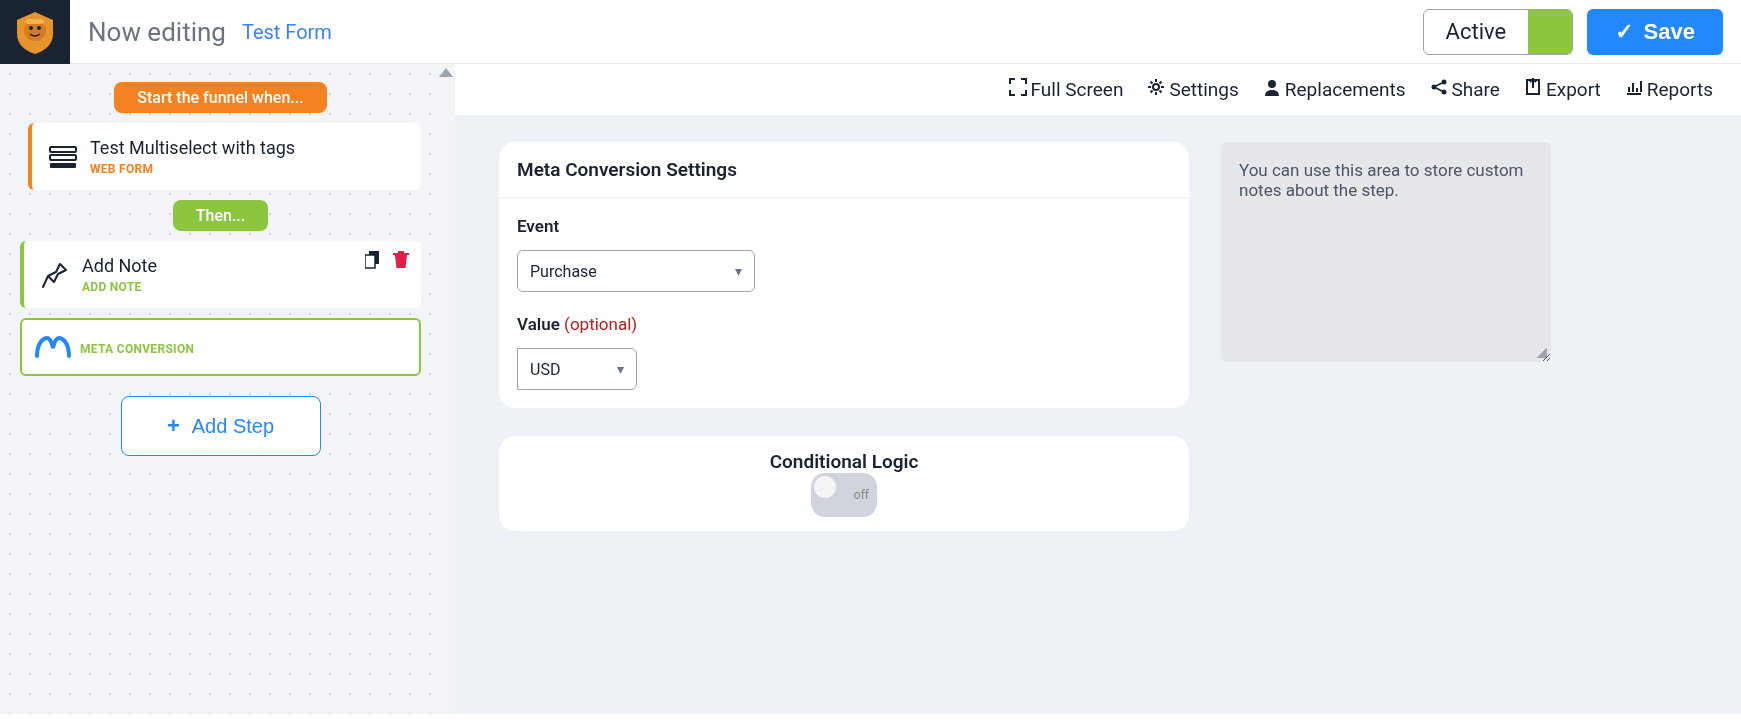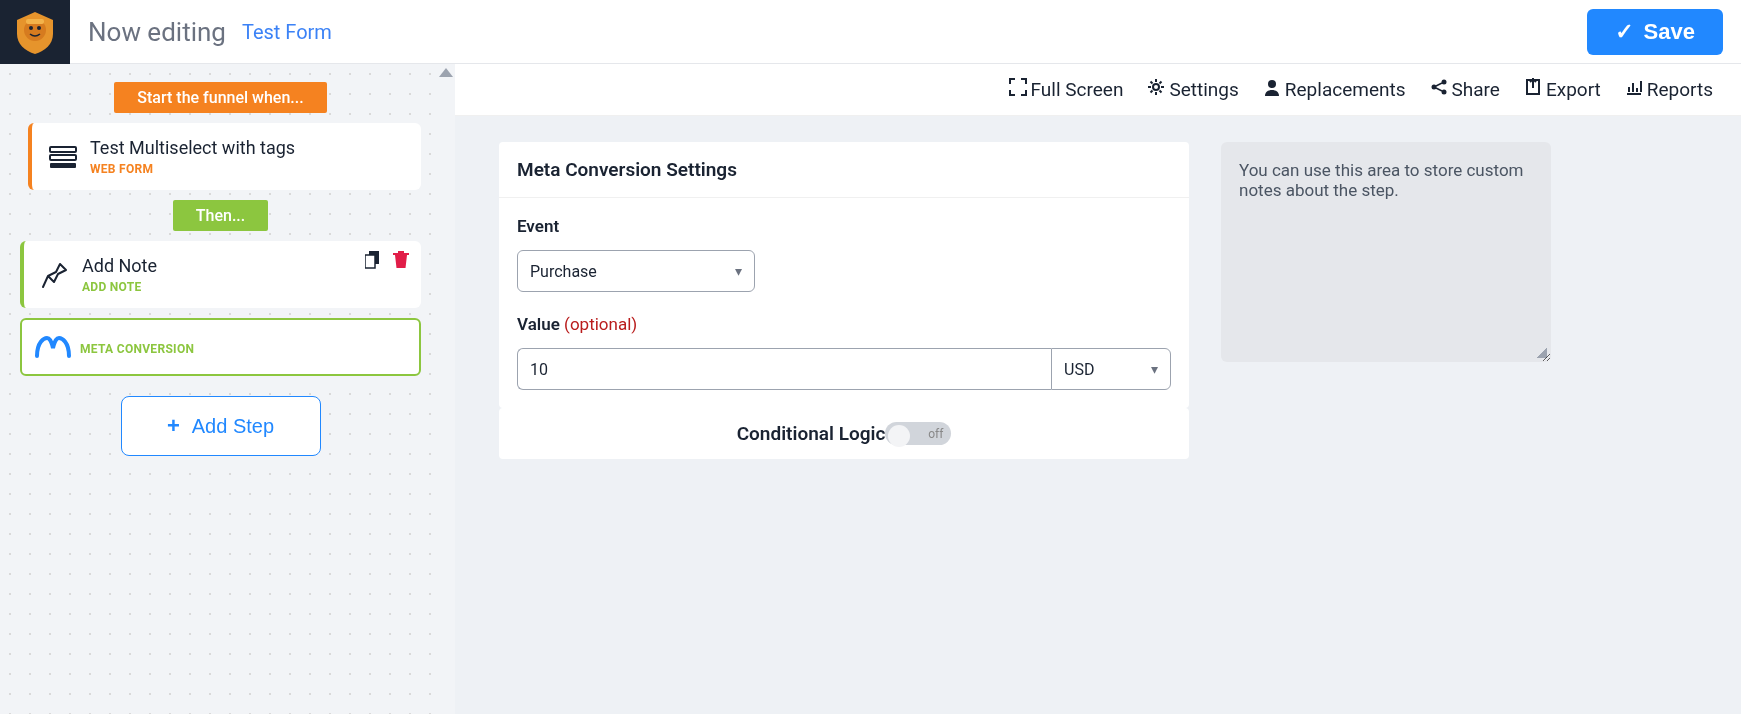--- a/index.html
+++ b/index.html
@@ -91,21 +91,21 @@
     right: -12px;
     width: 0; height: 0;
     border-left: 7px solid transparent;
     border-right: 7px solid transparent;
     border-bottom: 9px solid #9ca3af;
   }
 
   .pill {
     display: inline-block;
     padding: 6px 23px;
-    border-radius: 2px;
+    border-radius: 8px;
     color: #fff;
     font-size: 16px;
     font-weight: 500;
   }
   .pill-orange { background: #f58220; }
   .pill-green { background: #8cc63f; }
   .pill-row { text-align: center; margin: 6px 0 10px 0; }
 
   .step-card {
     background: #fff;
@@ -192,21 +192,22 @@
     gap: 32px;
     align-items: flex-start;
   }
   .settings-col {
     flex: 1;
     max-width: 690px;
     margin-left: 16px;
   }
   .panel {
     background: #fff;
-    border-radius: 4px;
+    border-radius: 16px;
+    margin-bottom: 28px;
   }
   .panel-title {
     padding: 16px 18px;
     font-size: 19px;
     font-weight: 600;
     border-bottom: 1px solid #f0f0f0;
   }
   .panel-body { padding: 18px; }
   .field-label { font-weight: 600; font-size: 17px; margin-bottom: 14px; display: block; }
   .optional { color: #b91c1c; font-weight: 400; }
@@ -222,26 +223,27 @@
   }
   .select-box { width: 238px; justify-content: space-between; cursor: pointer; }
   .value-row { display: flex; gap: 0; }
   .value-row .input-box { flex: 1; border-radius: 6px 0 0 6px; border-right: none; }
   .value-row .select-box.curr { width: 120px; border-radius: 0 6px 6px 0; }
   .chev { color: #6b7280; font-size: 14px; }
 
   .conditional-panel {
     display: flex;
     align-items: center;
-    justify-content: center;
+    justify-content: flex-start;
     padding: 14px 20px;
+    flex-direction: column;
   }
   .toggle {
     width: 66px;
-    height: 23px;
+    height: 44px;
     background: #d1d5db;
     border-radius: 14px;
     position: relative;
     display: flex;
     align-items: center;
     justify-content: flex-end;
     padding-right: 8px;
     font-size: 12px;
     color: #888;
     cursor: pointer;
@@ -285,20 +287,24 @@
         <circle cx="24" cy="22" r="11" fill="#d67b1f"></circle>
         <circle cx="20" cy="20" r="2" fill="#1a2332"></circle>
         <circle cx="28" cy="20" r="2" fill="#1a2332"></circle>
         <path d="M19 26 Q24 30 29 26" stroke="#1a2332" stroke-width="1.5" fill="none"></path>
         <rect x="15" y="11" width="18" height="5" rx="2" fill="#f3b34a"></rect>
       </svg>
   </div>
   <span class="edit-label">Now editing</span>
   <span class="form-name">Test Form</span>
   <div class="spacer"></div>
+  <div class="status-pill">
+    <span>Active</span>
+    <span class="status-dot"></span>
+  </div>
   <button class="save-button">
     <span>✓</span>
     <span>Save</span>
   </button>
 </div>
 
 <div class="body-area">
 
   <div class="left-panel">
     <div class="scroll-arrow"></div>
@@ -419,23 +425,20 @@
               <span>Purchase</span>
               <span class="chev">▾</span>
             </div>
 
             <div style="height:22px"></div>
 
             <label class="field-label">
               <span>Value </span><span class="optional">(optional)</span>
             </label>
             <div class="value-row">
-              <div class="input-box">
-                <span>10</span>
-              </div>
               <div class="select-box curr">
                 <span>USD</span>
                 <span class="chev">▾</span>
               </div>
             </div>
           </div>
         </div>
 
         <div class="panel conditional-panel">
           <span style="font-size:19px;font-weight:600">Conditional Logic</span>

